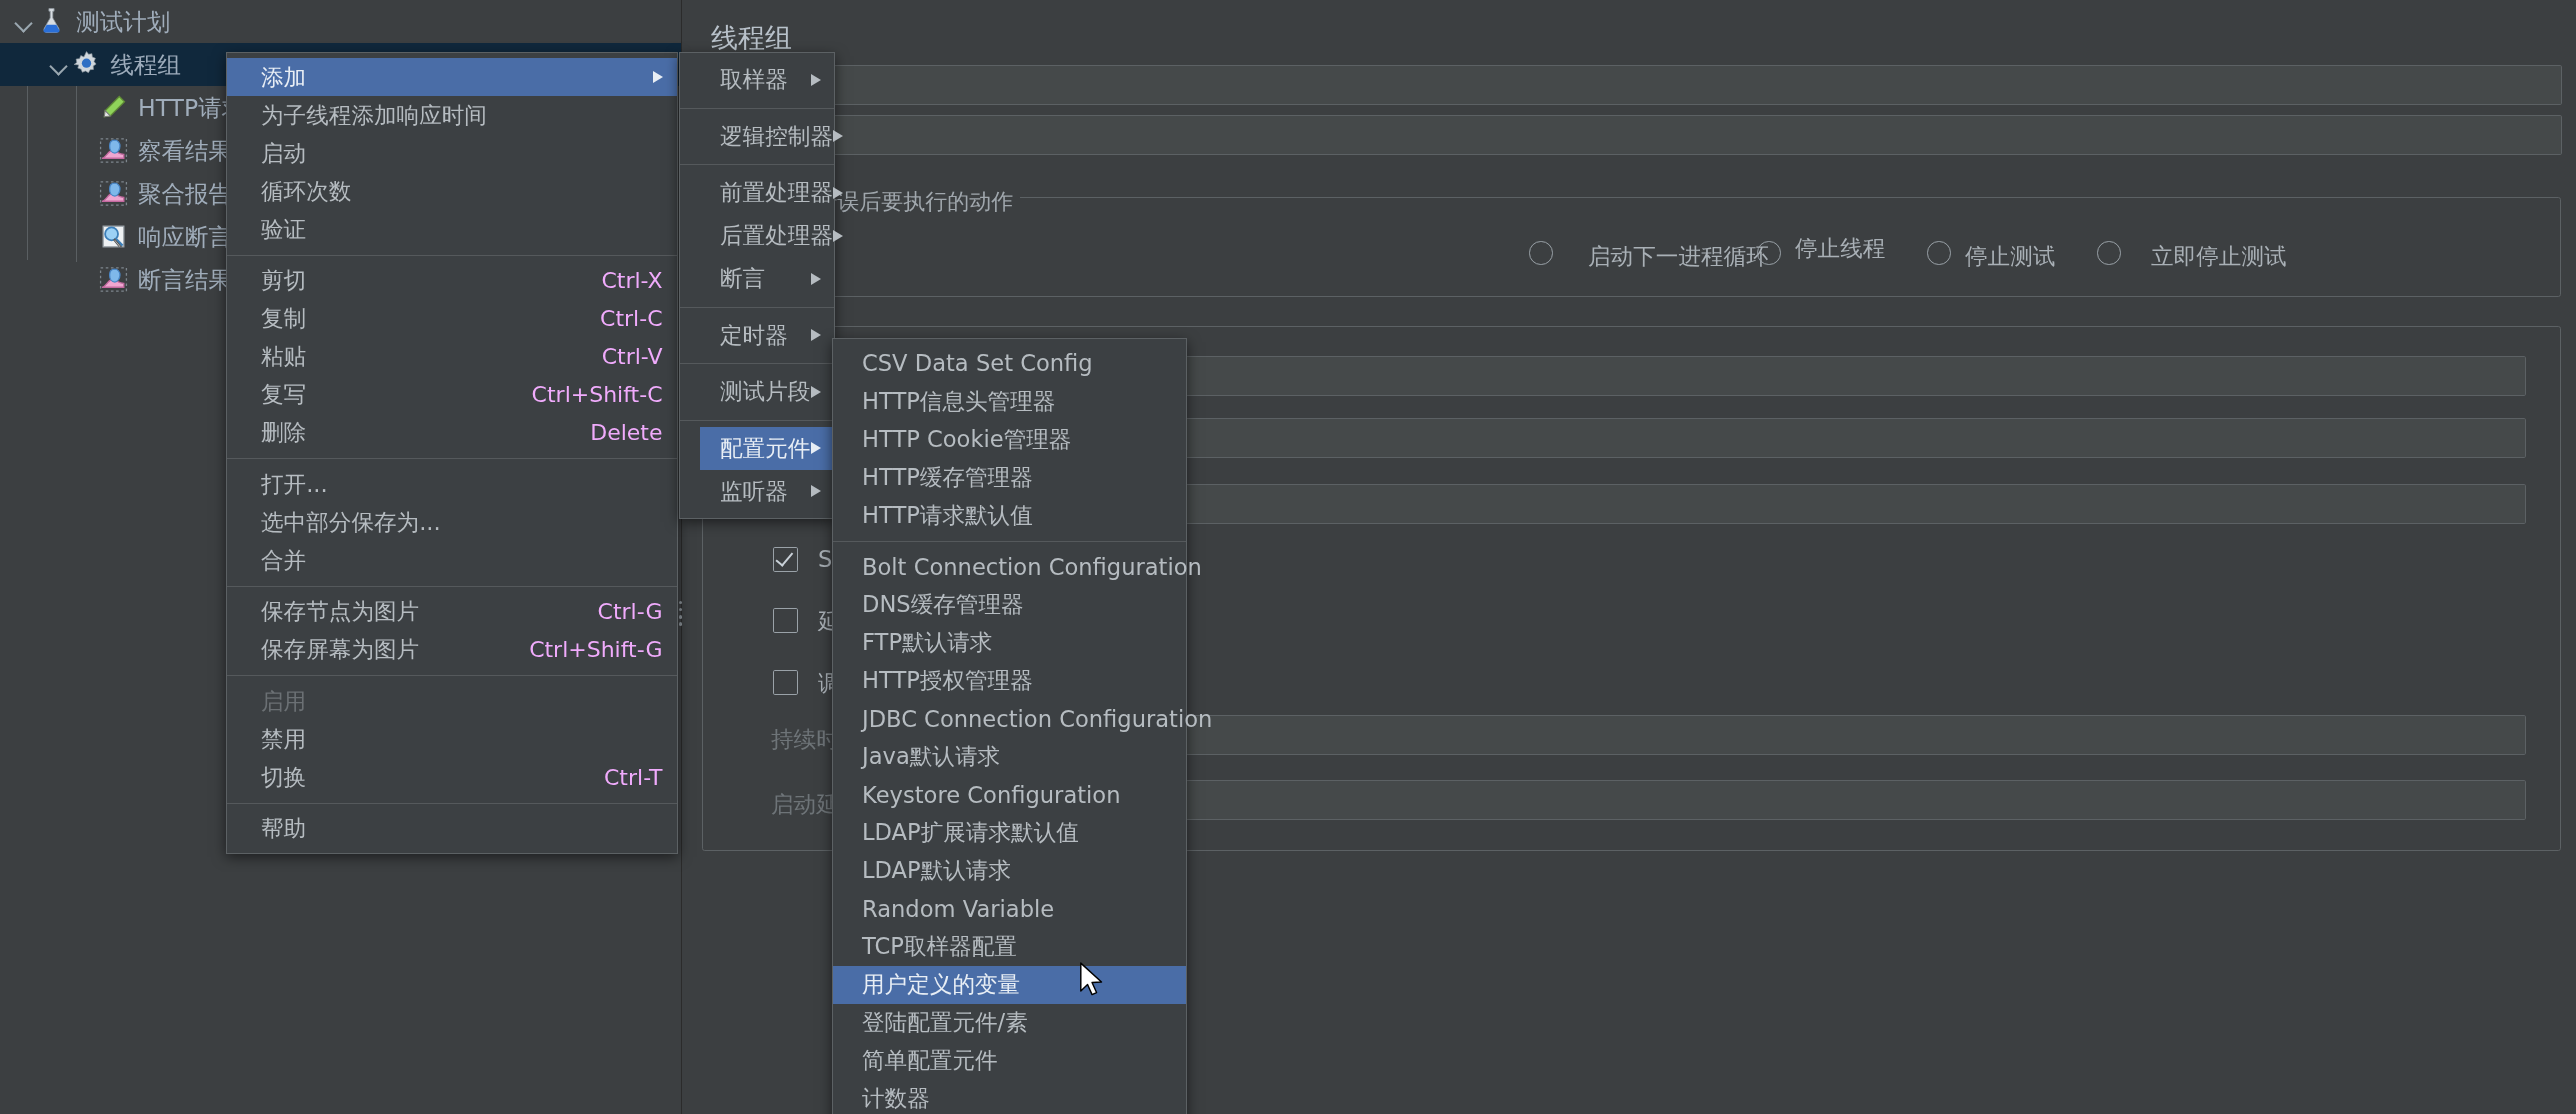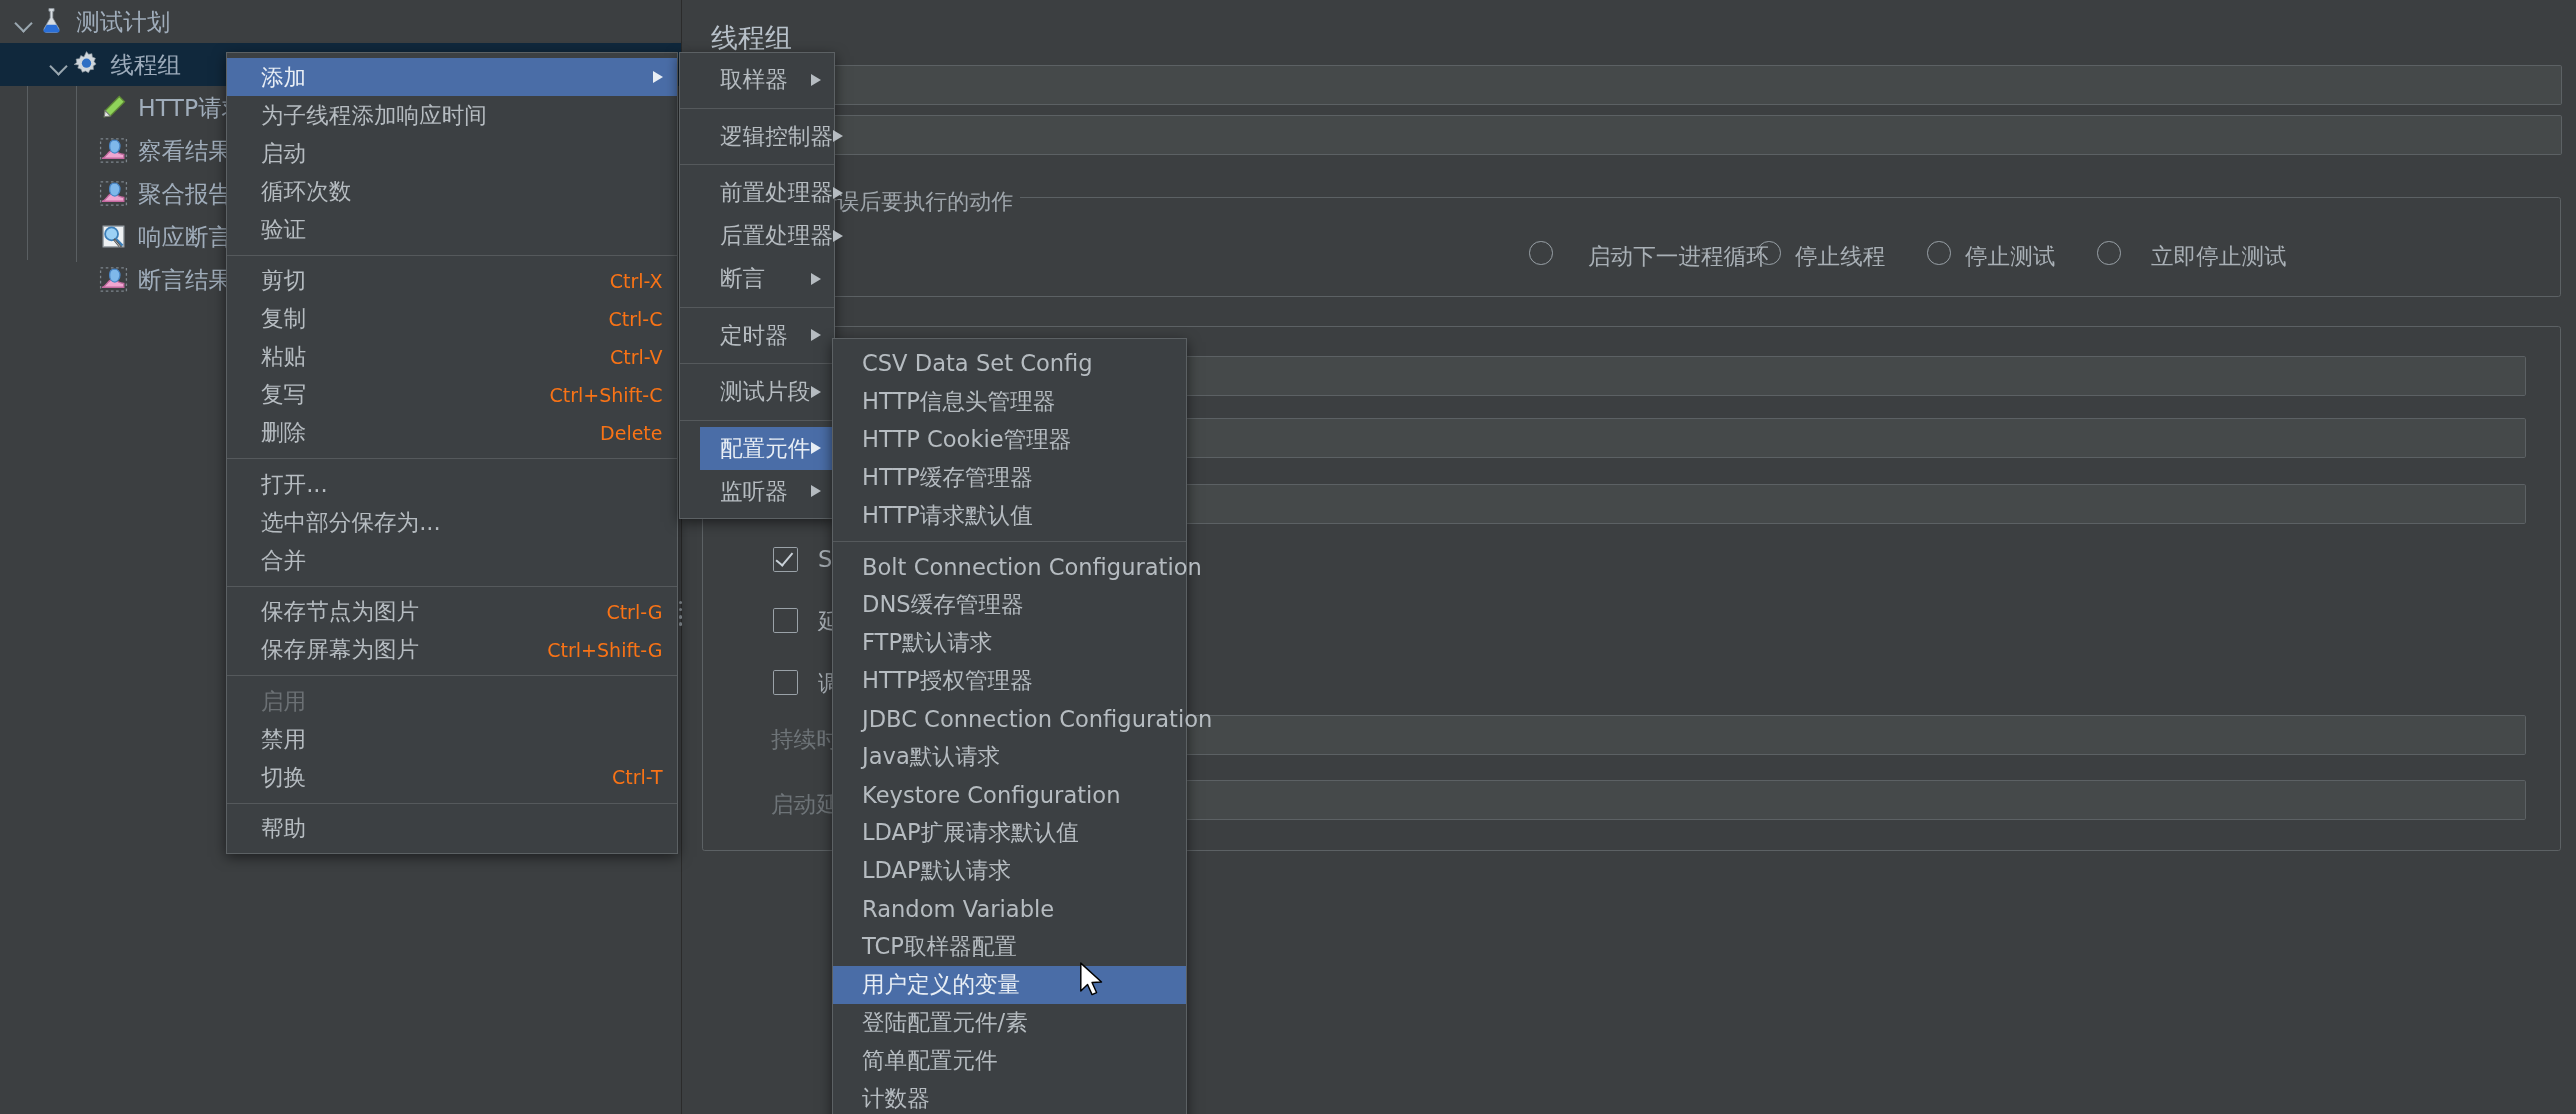--- a/index.html
+++ b/index.html
@@ -151,22 +151,22 @@
     height: 38px;
     padding: 0 14.5px 0 34px;
     color: #b6bcc1;
     font-size: 22.6px;
     white-space: nowrap;
   }
   .mi .lbl { flex: 0 0 auto; }
   .mi .sc {
     margin-left: auto;
     padding-left: 51px;
-    color: #f97316;
-    font-size: 19px;
+    color: #f0abfc;
+    font-size: 22px;
   }
   .mi.hl { background: #4a6da7; color: #e8eef5; }
   .mi.disabled { color: #6b7074; }
   .mi .arrow {
     margin-left: auto;
     width: 0; height: 0;
     border-left: 10px solid #b6bcc1;
     border-top: 6.3px solid transparent;
     border-bottom: 6.3px solid transparent;
   }
@@ -297,21 +297,21 @@
     <div class="group-box" style="left:18px; top:197px; width:1859px; height:100px;"></div>
     <div class="group-title" style="left:36px; top:187px;">在取样器错误后要执行的动作</div>
 
     <div class="radio" style="left:45px;  top:241px;"></div>
     <div class="radio-label" style="left:83px;  top:241px;">继续</div>
 
     <div class="radio" style="left:845px; top:241px;"></div>
     <div class="radio-label" style="left:883px; top:241px;margin-left:21px;">启动下一进程循环</div>
 
     <div class="radio" style="left:1073px; top:241px;"></div>
-    <div class="radio-label" style="left:1111px; top:241px;">停止线程</div>
+    <div class="radio-label" style="left:1111px; top:233px;">停止线程</div>
 
     <div class="radio" style="left:1243px; top:241px;"></div>
     <div class="radio-label" style="left:1281px; top:241px;">停止测试</div>
 
     <div class="radio" style="left:1413px; top:241px;"></div>
     <div class="radio-label" style="left:1451px; top:241px;margin-left:16px;">立即停止测试</div>
 
     <div class="group-box" style="left:18px; top:326px; width:1859px; height:525px;"></div>
 
     <div class="field-label" style="left:87px; top:366px;">线程数</div>

